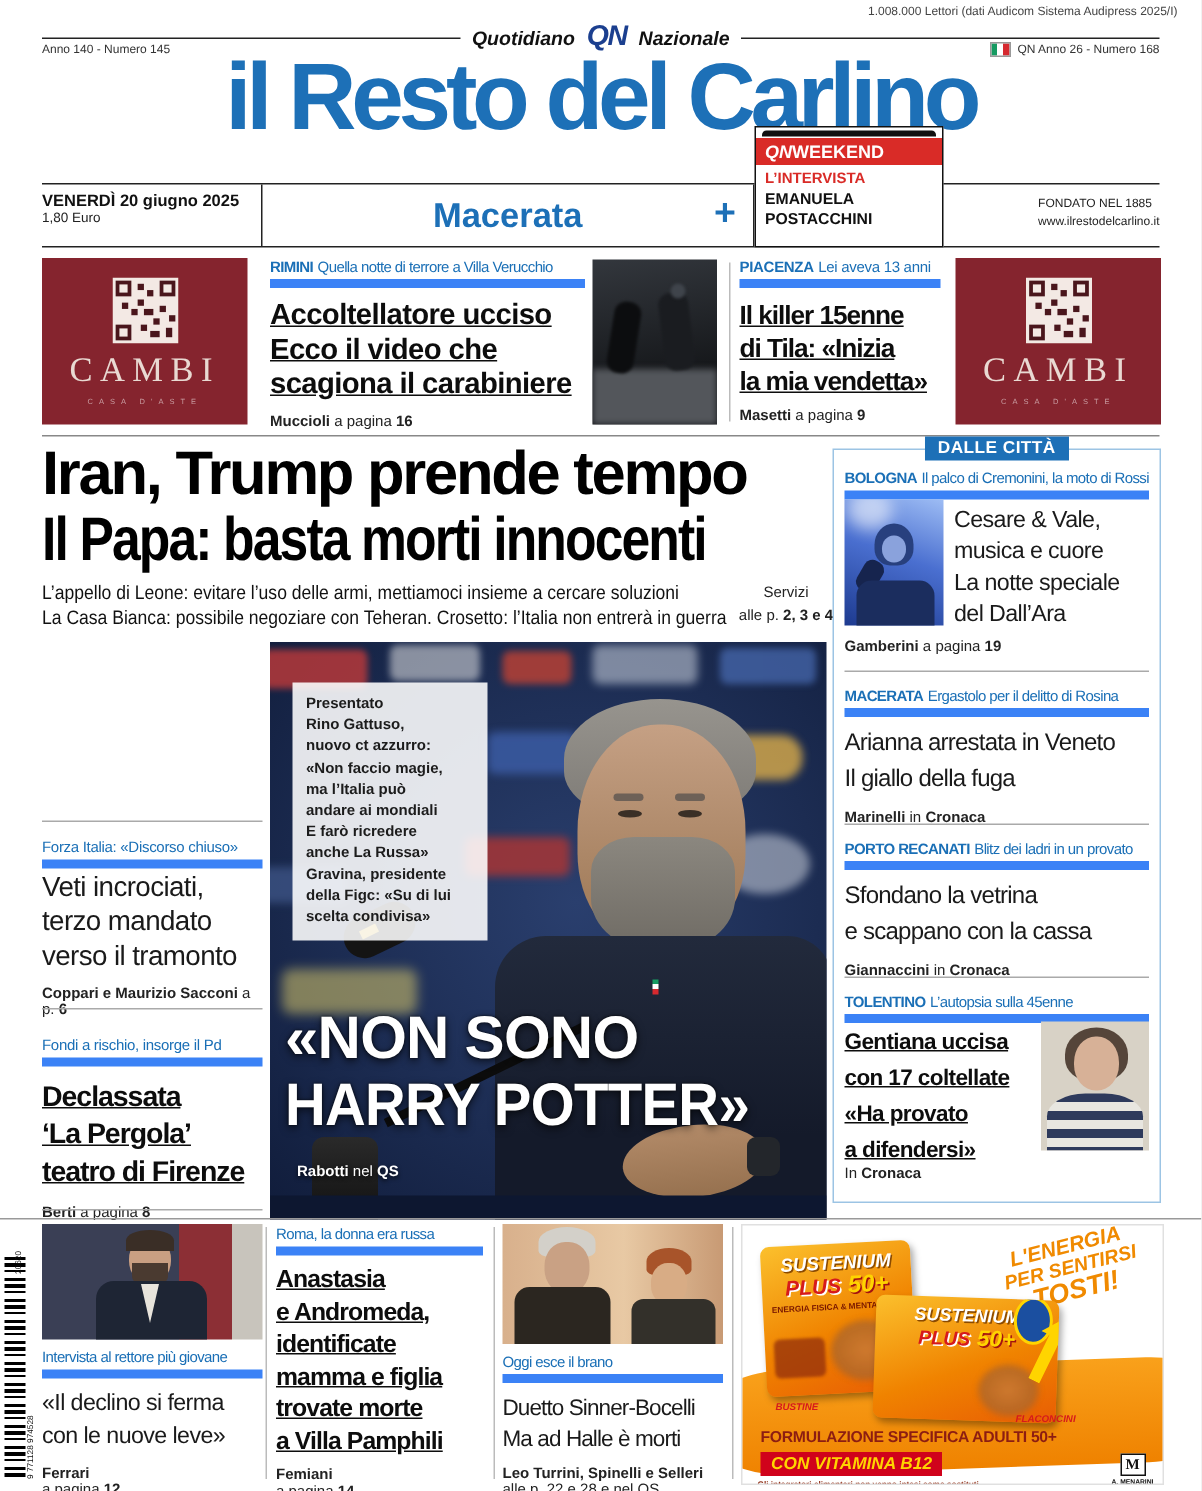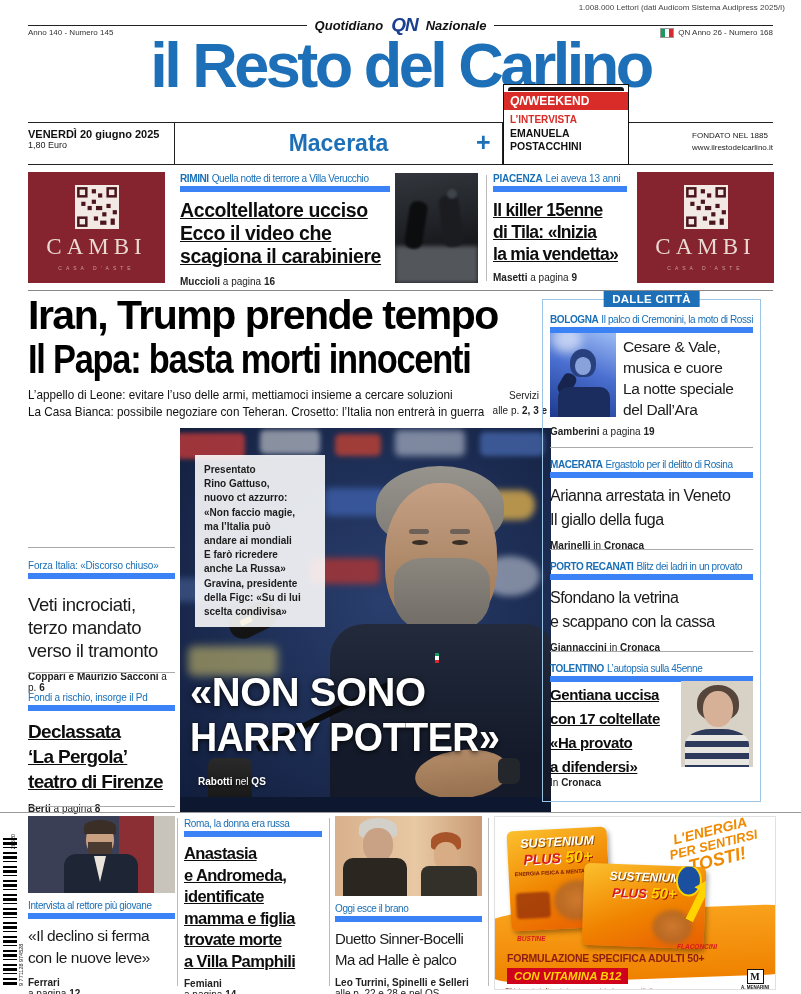--- a/index.html
+++ b/index.html
@@ -50,21 +50,21 @@
   .vline{width:1px;background:#bbb;}
   
   .leadh{left:28px;font-size:41px;font-weight:700;letter-spacing:-1.5px;line-height:1;color:#000;}
   .squeeze{display:inline-block;transform-origin:0 50%;}
   .dek{font-size:13px;font-weight:500;color:#111;line-height:17px;}
   .services{font-size:10px;color:#222;text-align:center;line-height:1.5;}
   
   .ph{overflow:hidden;position:absolute;}
   .blob{position:absolute;}
   
-  .dcbox{left:542px;top:299px;width:217px;height:501px;border:1px solid #9cc4e4;}
+  .dcbox{left:555px;top:299px;width:217px;height:501px;border:1px solid #9cc4e4;}
   .dclabel{position:absolute;top:-9px;left:50%;transform:translateX(-50%);background:#1d70b7;color:#fff;
            font-weight:800;font-size:11.5px;padding:2px 9px;letter-spacing:0.3px;white-space:nowrap;}
   
   .quote{color:#fff;font-weight:700;font-size:40px;letter-spacing:-0.5px;line-height:1;
          text-shadow:0 2px 6px rgba(0,0,0,.65),0 0 2px rgba(0,0,0,.8);}
   .credit{color:#fff;font-size:10px;text-shadow:0 1px 3px rgba(0,0,0,.8);}
   .capbox{background:rgba(255,255,255,.88);color:#1c1c1c;font-size:10px;font-weight:700;line-height:1.42;
           padding:8px 9px;}
   
   .sust{left:494px;top:816px;width:280px;height:172px;background:#fff;border:1px solid #e0e0e0;overflow:hidden;}
@@ -224,21 +224,21 @@
     <div class="nowrap"><span class="squeeze" style="transform:scaleX(0.9);">La Casa Bianca: possibile negoziare con Teheran. Crosetto: l’Italia non entrerà in guerra</span></div>
   </div>
   <div class="abs services" style="left:492px;top:388px;width:64px;">
     <div>Servizi</div>
     <div><span>alle p. </span><b>2, 3 e 4</b></div>
   </div>
 
   <div class="abs hline" style="left:28px;top:547px;width:147px;"></div>
   <div class="abs" style="left:28px;top:560px;width:147px;">
     <span class="kicker">Forza Italia: «Discorso chiuso»</span>
-    <div class="hlr pre" style="font-size:18.5px;line-height:23px;margin-top:14px;">Veti incrociati,
+    <div class="hlr pre" style="font-size:18.5px;line-height:23px;margin-top:0;">Veti incrociati,
 terzo mandato
 verso il tramonto</div>
     <div class="byline" style="margin-top:9px;"><b>Coppari e Maurizio Sacconi</b><span> a p. </span><b>6</b></div>
   </div>
   <div class="abs hline" style="left:28px;top:672px;width:147px;"></div>
   <div class="abs" style="left:28px;top:692px;width:147px;">
     <span class="kicker">Fondi a rischio, insorge il Pd</span>
     <div class="hl pre" style="font-size:19px;line-height:25px;margin-top:8px;letter-spacing:-0.7px;">Declassata
 ‘La Pergola’
 teatro di Firenze</div>
@@ -383,21 +383,21 @@
     <div class="blob" style="left:24px;top:2px;width:38px;height:20px;background:#d3d0c9;border-radius:50% 50% 20% 20%;"></div>
     <div class="blob" style="left:28px;top:12px;width:30px;height:34px;background:#c9a184;border-radius:46%;"></div>
     <div class="blob" style="left:8px;top:42px;width:64px;height:38px;background:#2b2620;border-radius:10px 10px 0 0;"></div>
     <div class="blob" style="left:96px;top:16px;width:30px;height:18px;background:#a8542a;border-radius:50% 50% 20% 20%;"></div>
     <div class="blob" style="left:99px;top:26px;width:24px;height:28px;background:#d8ac85;border-radius:46%;"></div>
     <div class="blob" style="left:86px;top:50px;width:56px;height:30px;background:#33302a;border-radius:8px 8px 0 0;"></div>
   </div>
   <div class="abs" style="left:335px;top:903px;width:147px;">
     <span class="kicker" style="letter-spacing:-0.4px;">Oggi esce il brano</span>
     <div class="hlr pre" style="font-size:15px;line-height:21px;margin-top:6px;letter-spacing:-0.6px;">Duetto Sinner-Bocelli
-Ma ad Halle è palco</div>
+Ma ad Halle è morti</div>
     <div class="byline" style="margin-top:7px;"><b>Leo Turrini, Spinelli e Selleri</b><span class="b2">alle p. 22 e 28 e nel QS</span></div>
   </div>
   <div class="abs vline" style="left:488px;top:818px;height:168px;"></div>
 
   <div class="abs sust">
     <div class="blob" style="left:-30px;top:92px;width:360px;height:70px;background:linear-gradient(#f9a11b,#ef8200);border-radius:60px/35px;transform:rotate(-2deg);"></div>
     <div class="abs slogan" style="right:2px;top:6px;width:118px;transform:rotate(-14deg);">
       <div style="font-size:14px;">L'ENERGIA</div>
       <div style="font-size:13px;">PER SENTIRSI</div>
       <div style="font-size:18px;">TOSTI!</div>

